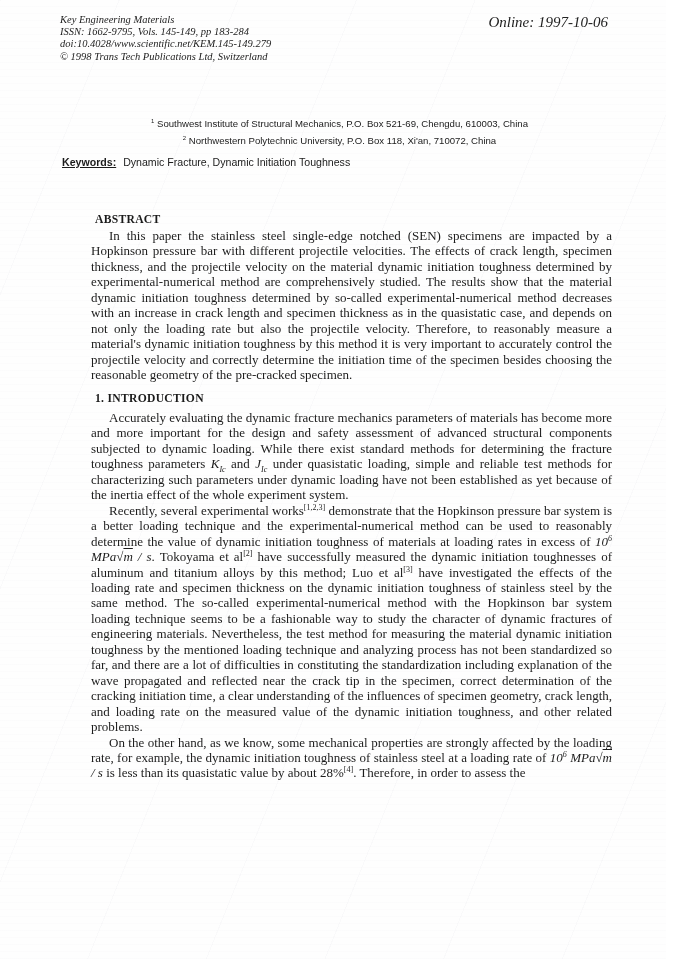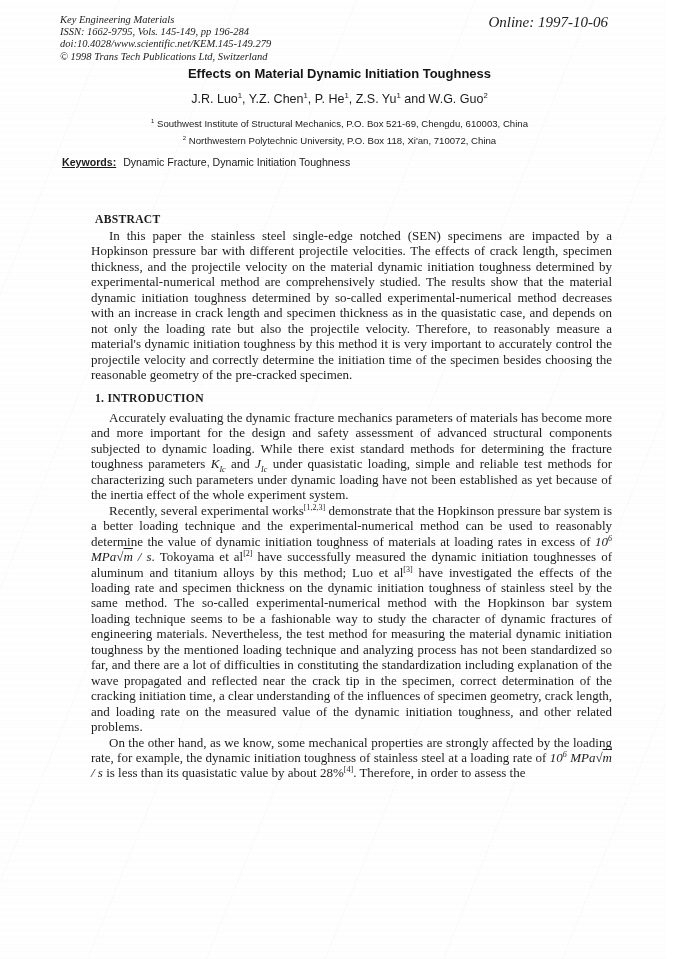--- a/index.html
+++ b/index.html
@@ -120,29 +120,27 @@
   .seg-i    { font-style: italic; }
   .seg-iroot{ font-style: italic; text-decoration: overline; }
 </style>
 </head>
 <body>
 
 <div class="page">
 
   <div class="journal-header">
     <div>Key Engineering Materials</div>
-    <div>ISSN: 1662-9795, Vols. 145-149, pp 196-284</div>
+    <div>ISSN: 1662-9795, Vols. 145-149, pp 183-284</div>
     <div>doi:10.4028/www.scientific.net/KEM.145-149.279</div>
     <div>© 1998 Trans Tech Publications Ltd, Switzerland</div>
   </div>
   <div class="online-date">Online: 1997-10-06</div>
 
-  <h1 class="paper-title">Effects on Material Dynamic Initiation Toughness</h1>
 
-  <div class="authors-line"><span>J.R. Luo</span><span class="seg-sup">1</span><span>, Y.Z. Chen</span><span class="seg-sup">1</span><span>, P. He</span><span class="seg-sup">1</span><span>, Z.S. Yu</span><span class="seg-sup">1</span><span> and W.G. Guo</span><span class="seg-sup">2</span></div>
 
   <div class="affiliation affiliation-1"><span class="seg-sup">1</span><span> Southwest Institute of Structural Mechanics, P.O. Box 521-69, Chengdu, 610003, China</span></div>
   <div class="affiliation affiliation-2"><span class="seg-sup">2</span><span> Northwestern Polytechnic University, P.O. Box 118, Xi'an, 710072, China</span></div>
 
   <div class="keywords-line">
     <span class="kw-label">Keywords:</span>
     <span class="kw-text">Dynamic Fracture, Dynamic Initiation Toughness</span>
   </div>
 
   <h2 class="section-heading abstract-heading">ABSTRACT</h2>

